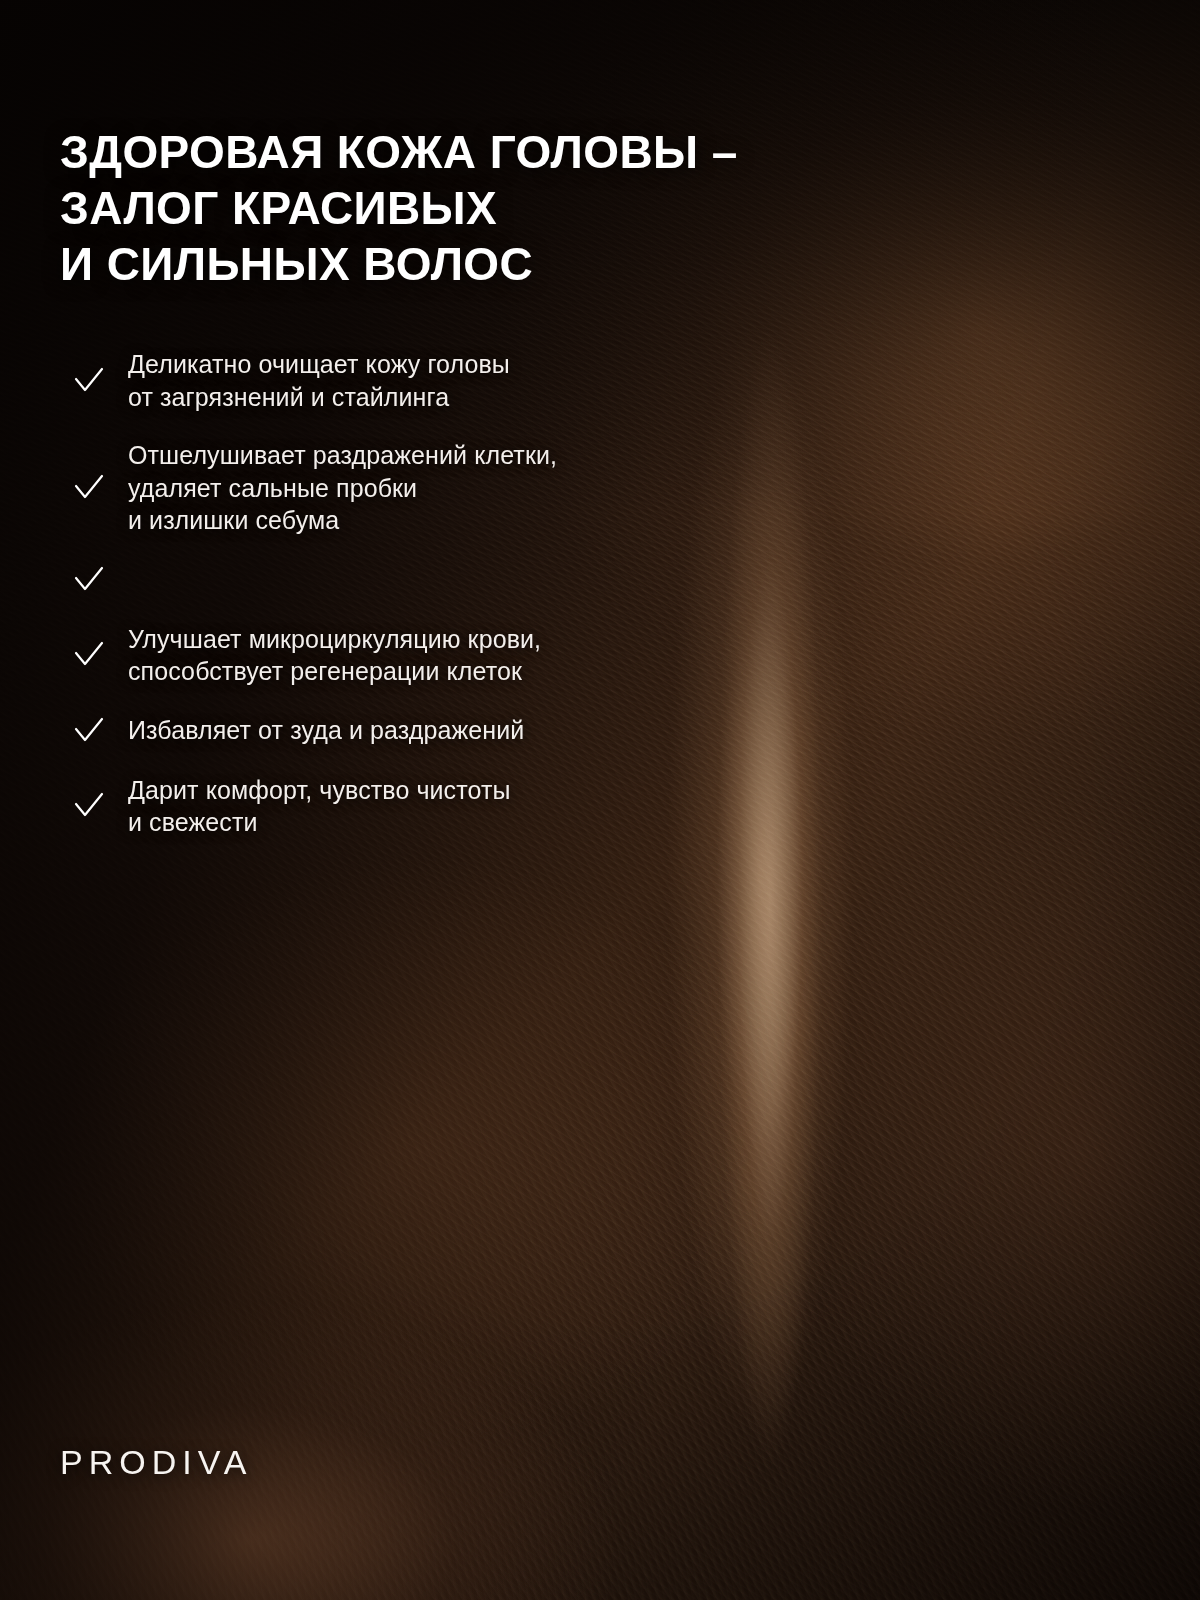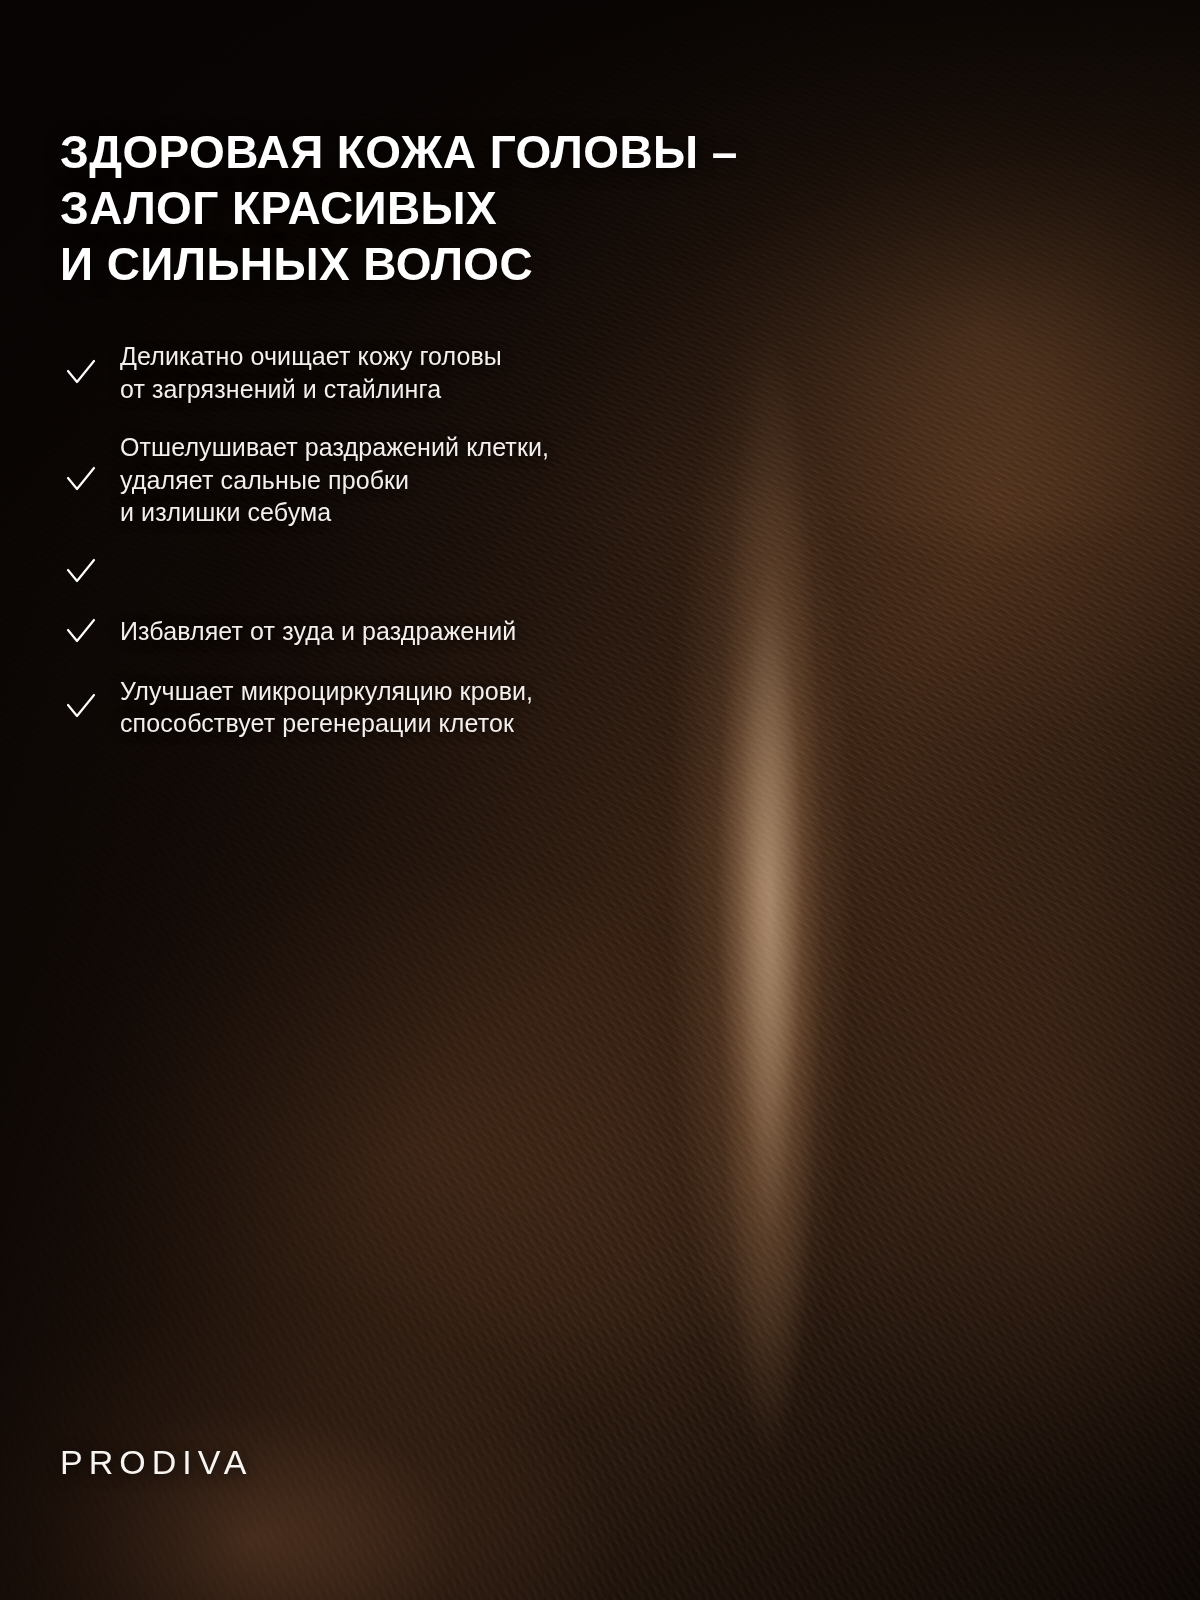--- a/index.html
+++ b/index.html
@@ -135,21 +135,21 @@
     margin: 0;
     white-space: pre-line;
   }
 
   .benefits {
     position: absolute;
     left: 60px;
     top: 336px;
     width: 700px;
     list-style: none;
-    margin: 4px;
+    margin: 12px;
     padding: 0;
   }
 
   .benefit {
     display: flex;
     align-items: center;
     gap: 22px;
     margin-bottom: 26px;
   }
 
@@ -235,32 +235,41 @@
           </svg>
         </span>
       </li>
 
       <li class="benefit">
         <span class="check">
           <svg viewBox="0 0 34 34" aria-hidden="true">
             <path d="M4 15 L13 26 L30 5" fill="none" stroke="#ffffff" stroke-width="2.2" stroke-linecap="round" stroke-linejoin="round"></path>
           </svg>
         </span>
-        <span class="benefit-text">Избавляет от зуда и раздражений</span>
-      </li>
-
-      <li class="benefit">
-        <span class="check">
-          <svg viewBox="0 0 34 34" aria-hidden="true">
-            <path d="M4 15 L13 26 L30 5" fill="none" stroke="#ffffff" stroke-width="2.2" stroke-linecap="round" stroke-linejoin="round"></path>
-          </svg>
-        </span>
         <span class="benefit-text">Улучшает микроциркуляцию крови,
 способствует регенерации клеток</span>
       </li>
 
+      <li class="benefit">
+        <span class="check">
+          <svg viewBox="0 0 34 34" aria-hidden="true">
+            <path d="M4 15 L13 26 L30 5" fill="none" stroke="#ffffff" stroke-width="2.2" stroke-linecap="round" stroke-linejoin="round"></path>
+          </svg>
+        </span>
+        <span class="benefit-text">Избавляет от зуда и раздражений</span>
+      </li>
+
+      <li class="benefit">
+        <span class="check">
+          <svg viewBox="0 0 34 34" aria-hidden="true">
+            <path d="M4 15 L13 26 L30 5" fill="none" stroke="#ffffff" stroke-width="2.2" stroke-linecap="round" stroke-linejoin="round"></path>
+          </svg>
+        </span>
+        <span class="benefit-text">Дарит комфорт, чувство чистоты
+и свежести</span>
+      </li>
 
     </ul>
 
     <div class="brand">PRODIVA</div>
 
   </div>
 </div>
 
 </body></html>

